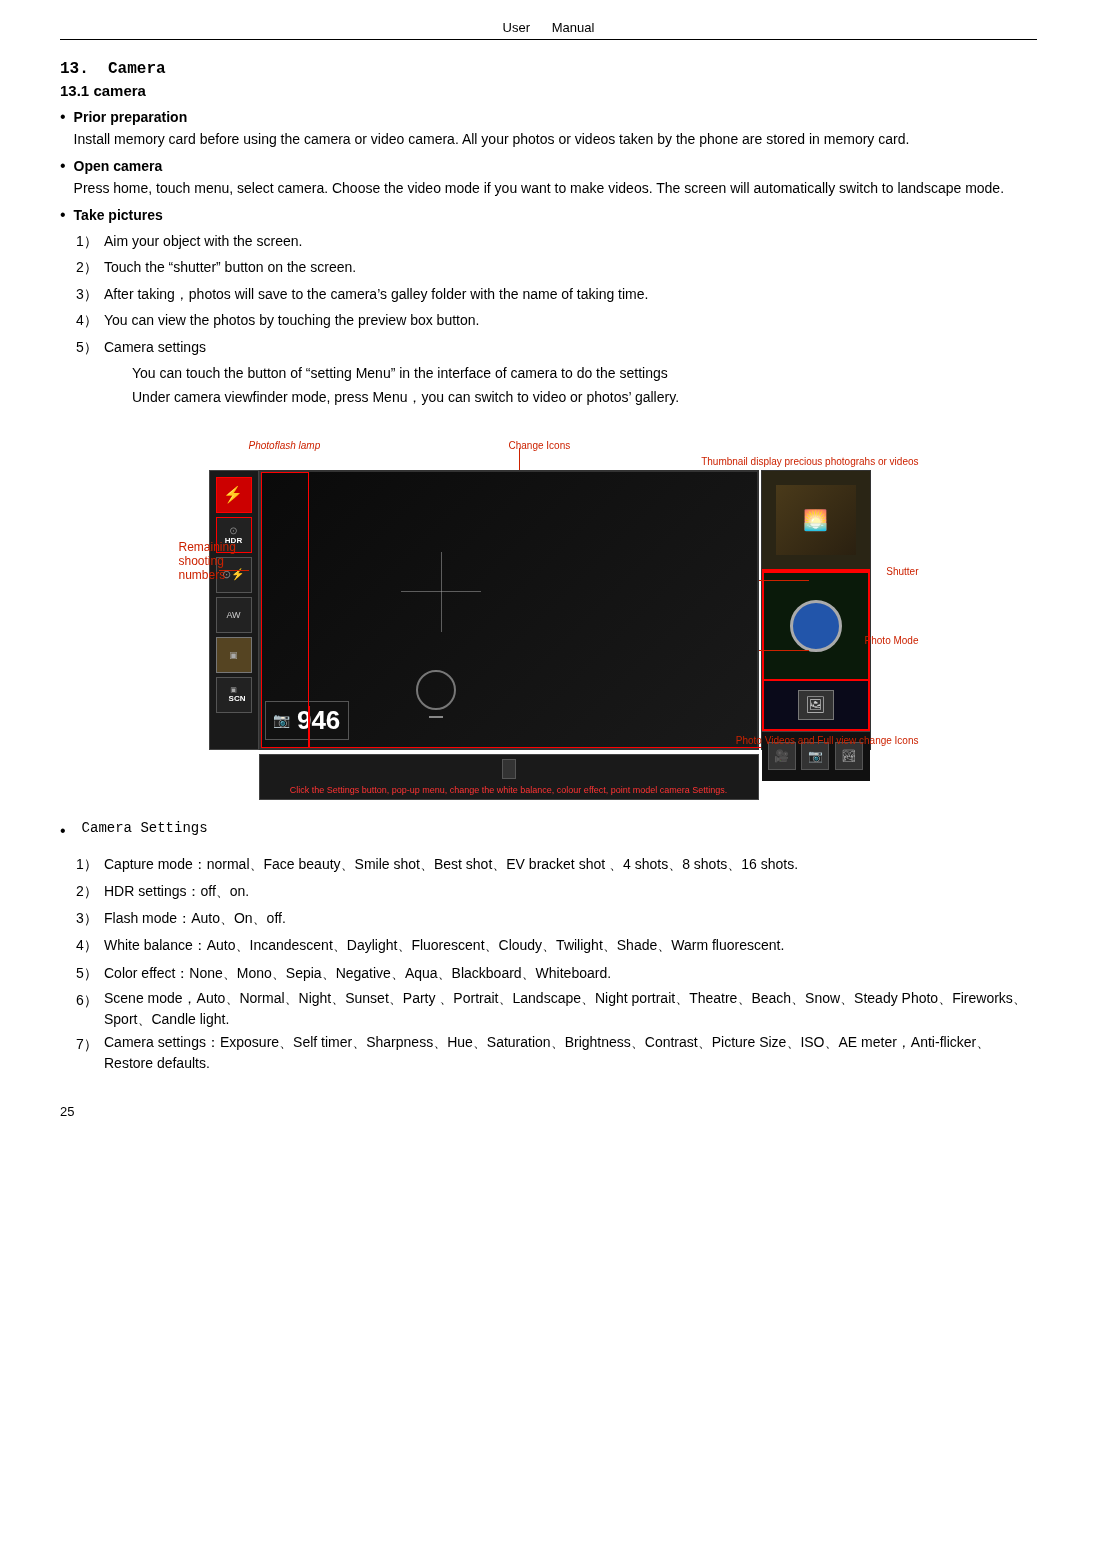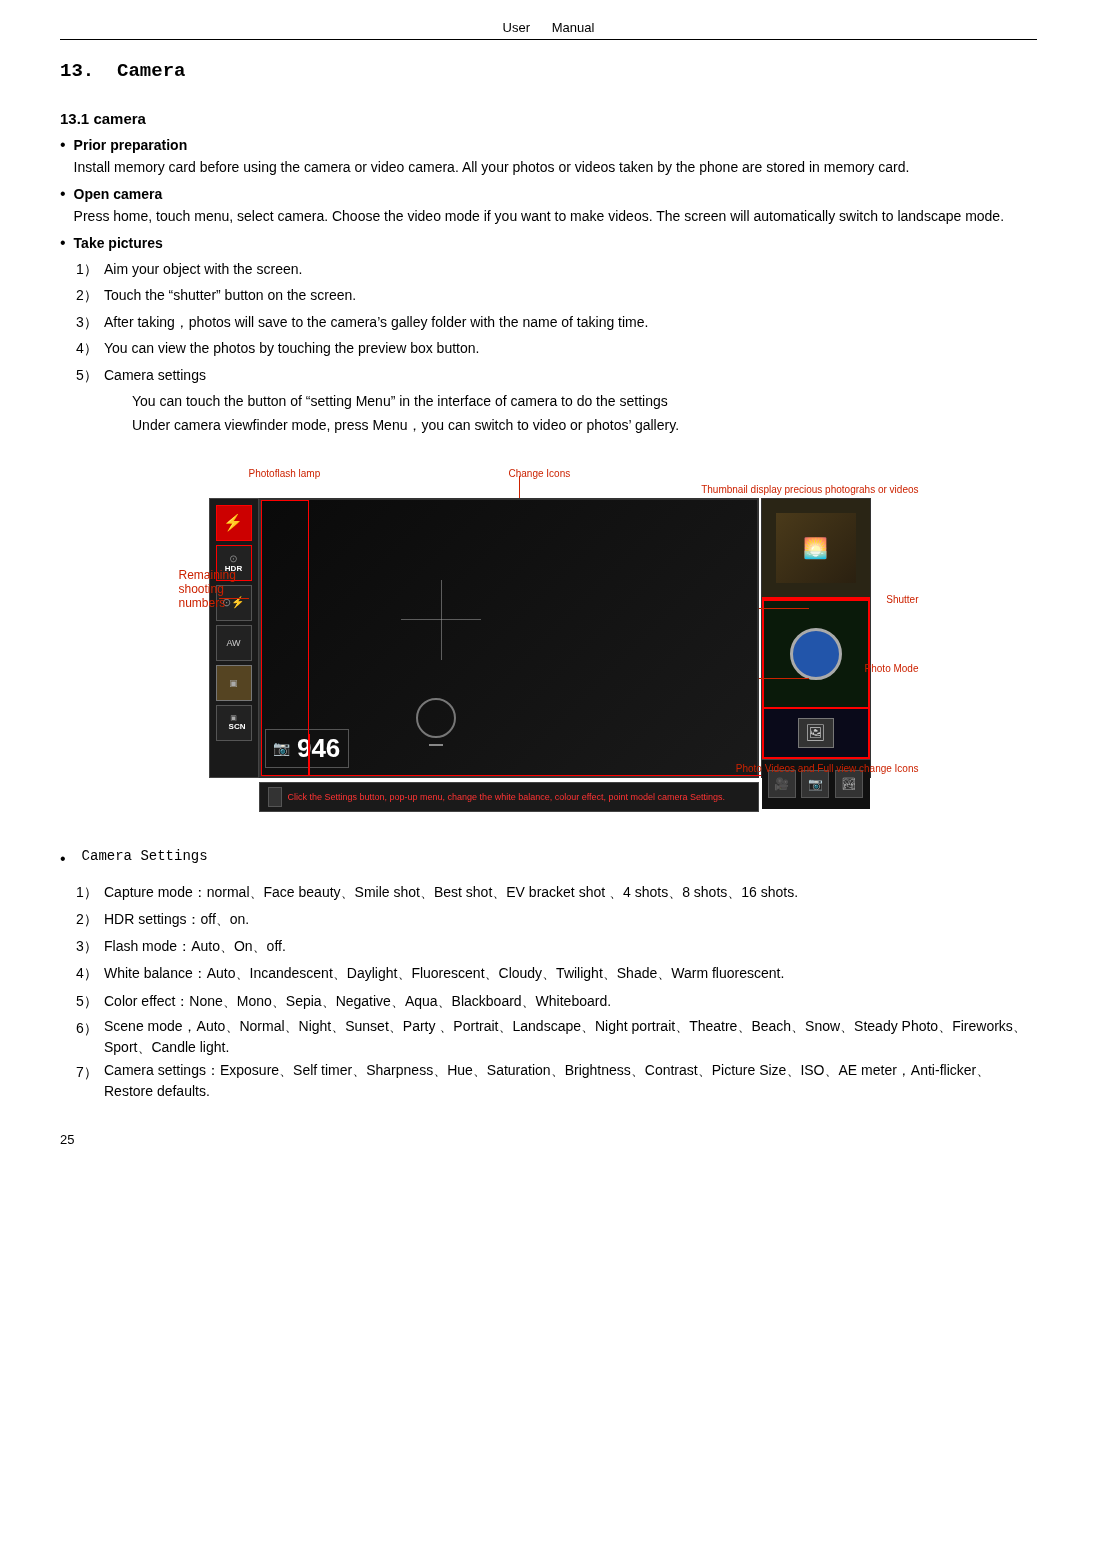--- a/index.html
+++ b/index.html
@@ -13,23 +13,23 @@
       padding: 20px 60px 40px 60px;
     }
     .page-header {
       text-align: center;
       border-bottom: 1px solid #000;
       padding-bottom: 4px;
       margin-bottom: 20px;
       font-size: 13px;
     }
     .chapter-title {
-      font-size: 19px;
+      font-size: 16px;
       font-weight: bold;
-      margin-bottom: 28px;
+      margin-bottom: 4px;
       font-family: 'Courier New', monospace;
     }
     .section-title {
       font-size: 15px;
       font-weight: bold;
       margin-bottom: 7px;
     }
     .bullet-item {
       display: flex;
       align-items: flex-start;
@@ -149,21 +149,21 @@
 
     <div class="indent-block">
       <div>You can touch the button of “setting Menu” in the interface of camera to do the settings</div>
       <div>Under camera viewfinder mode, press Menu，you can switch to video or photos’ gallery.</div>
     </div>
   </div>
 </div>
 
 <div style="position: relative; width: 760px; height: 360px; margin: 30px auto 20px auto;">
 
-  <div class="annotation" style="left: 80px; top: 0px;">
+  <div class="annotation" style="left: 80px; top: 0px; font-style: italic;">
     <span>Photoflash lamp</span>
   </div>
 
   <div class="annotation" style="left: 340px; top: 0px; text-align: center;">
     <span>Change Icons</span>
   </div>
 
   <div class="annotation" style="right: 10px; top: 16px; text-align: right;">
     <span>Thumbnail display precious
 photograhs or videos</span>
@@ -257,21 +257,21 @@
 
   <div style="position: absolute; right: 120px; top: 140px; width: 50px; height: 1px; background: #cc2200;"></div>
 
   <div class="annotation" style="right: 10px; top: 195px;">
     <span>Photo Mode</span>
   </div>
 
   <div style="position: absolute; right: 120px; top: 210px; width: 50px; height: 1px; background: #cc2200;"></div>
 
   <div style="position: absolute; left: 90px; top: 314px; width: 500px;">
-    <div style="background: #1a1a1a; border: 1px solid #444; padding: 4px 8px; display: flex; align-items: center; gap: 6px;">
+    <div style="background: #1a1a1a; border: 1px solid #444; padding: 4px 8px; display: flex; align-items: center; gap: 6px; flex-direction: column;">
       <div style="width: 14px; height: 20px; background: #333; border: 1px solid #555;"></div>
       <div style="font-size: 9px; color: #ff3333;">Click the Settings button, pop-up menu, change the white balance, colour effect,
 point model camera Settings.</div>
     </div>
   </div>
 
   <div class="annotation" style="right: 10px; top: 295px; text-align: center;">
     <span>Photo Videos and Full view
 change Icons</span>
   </div>

